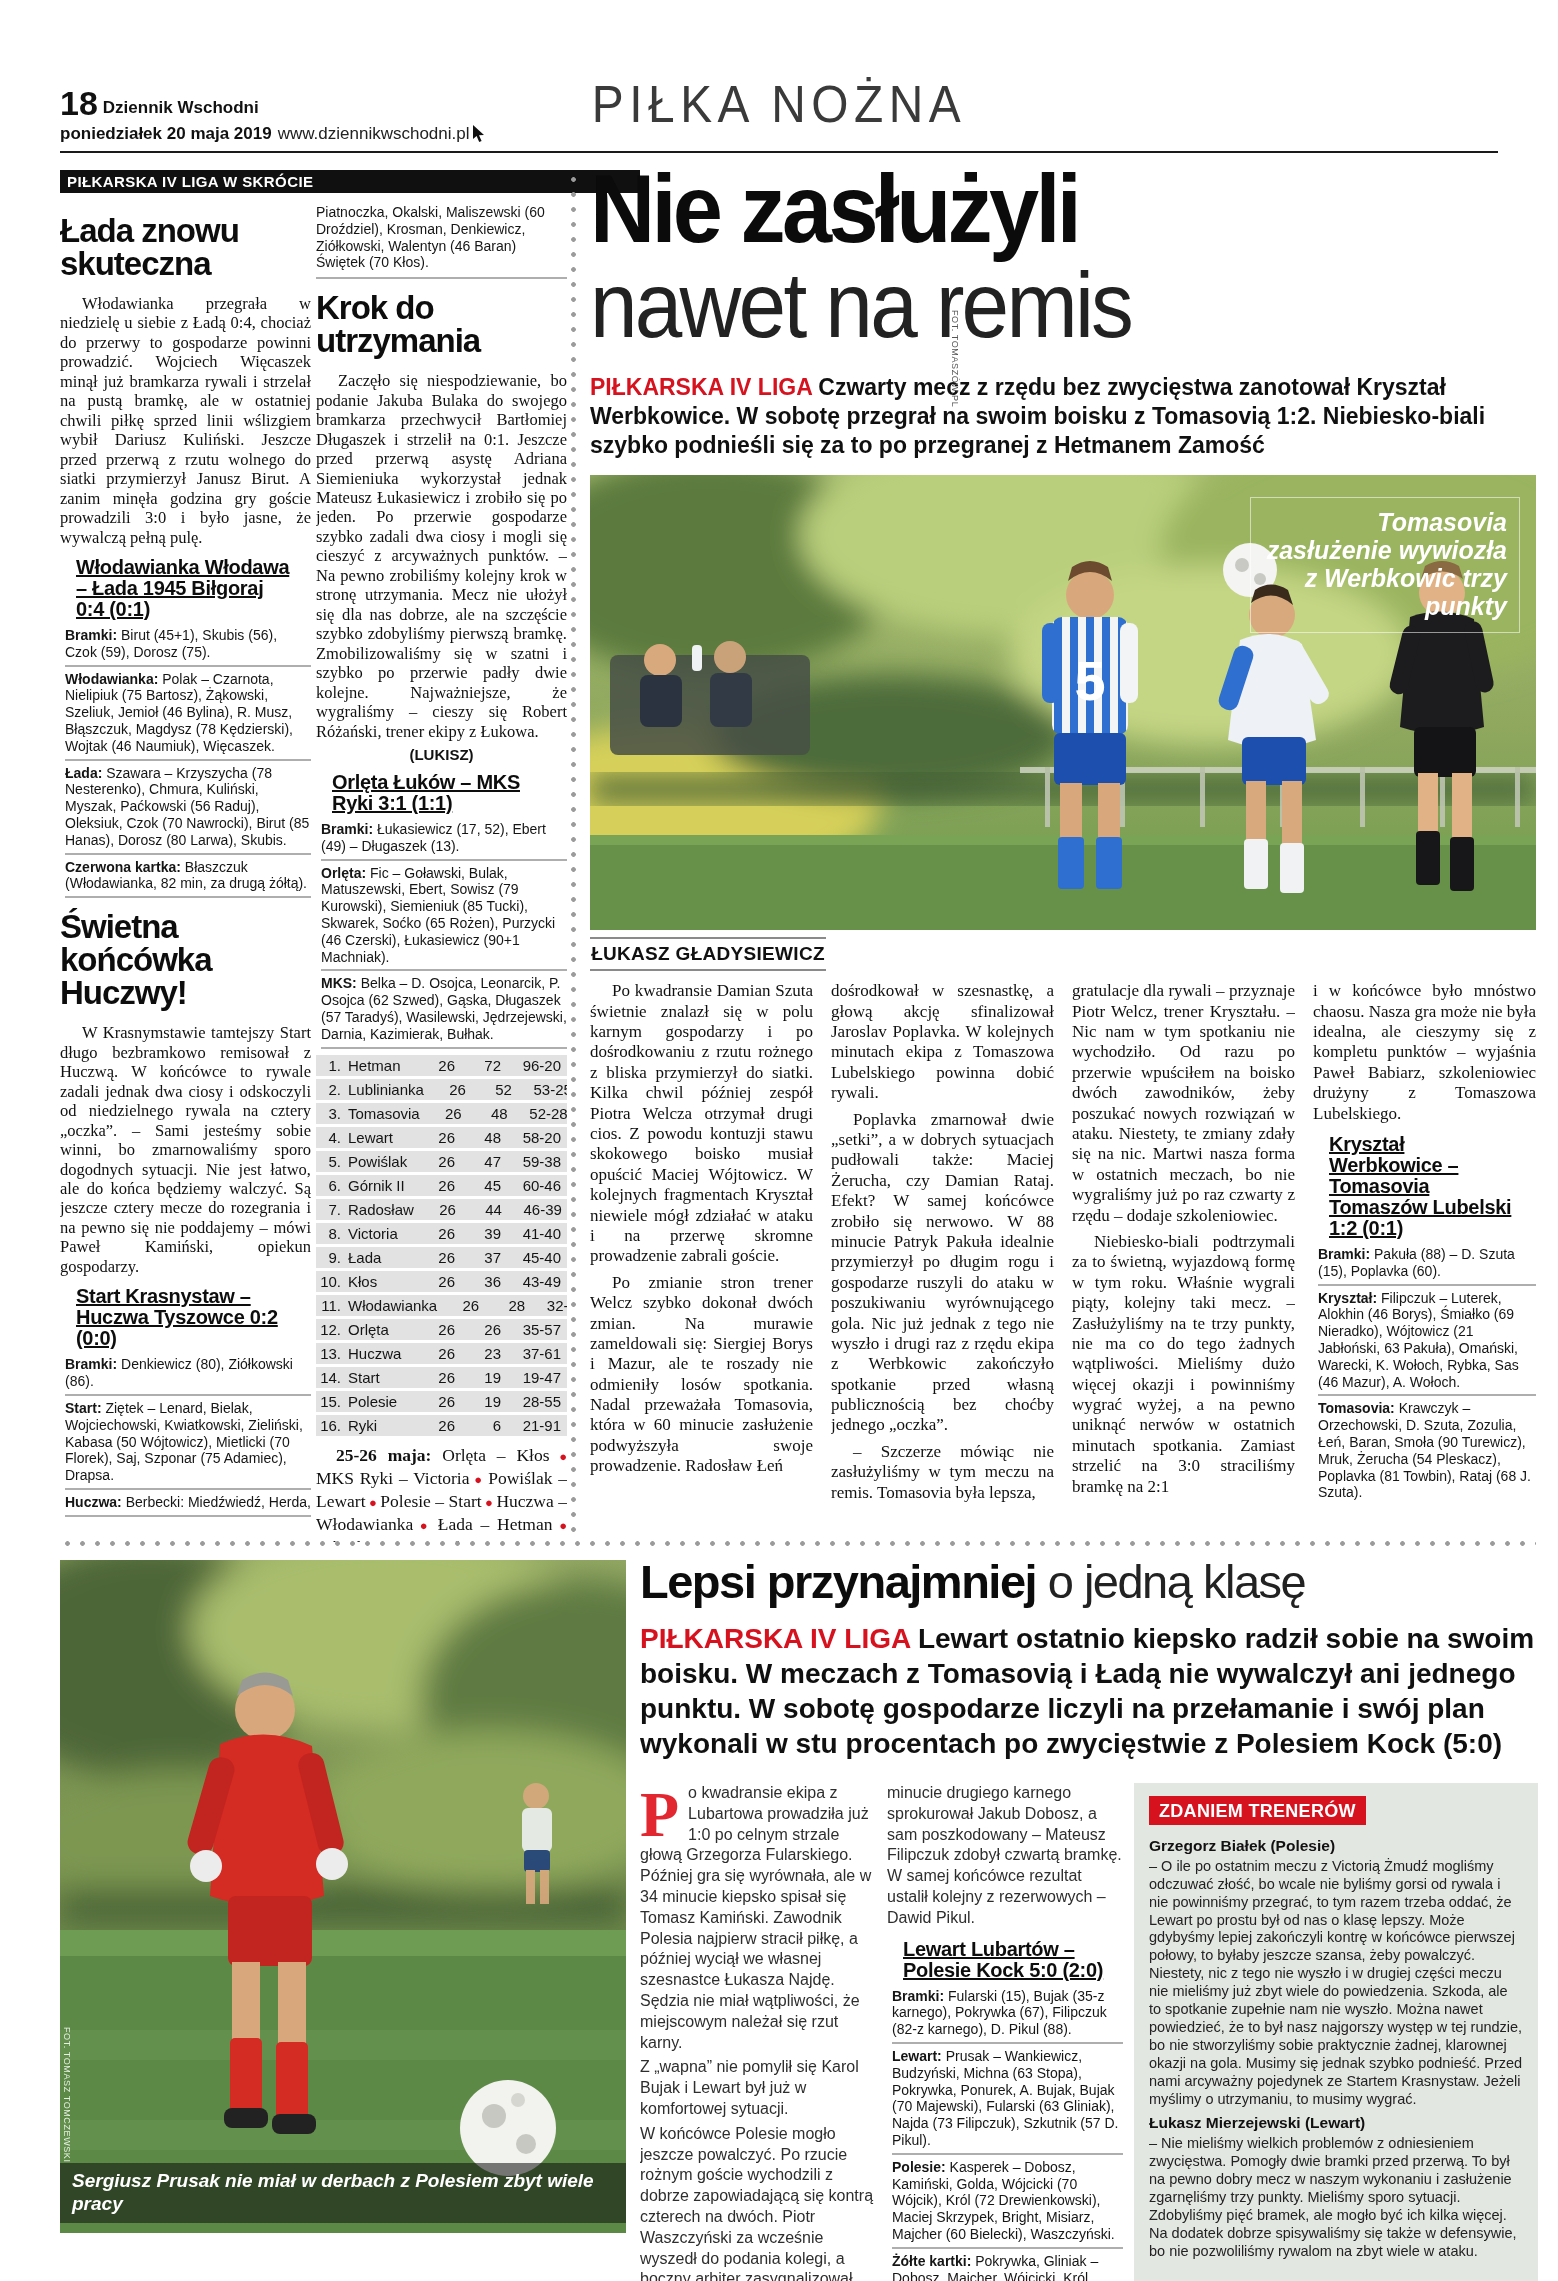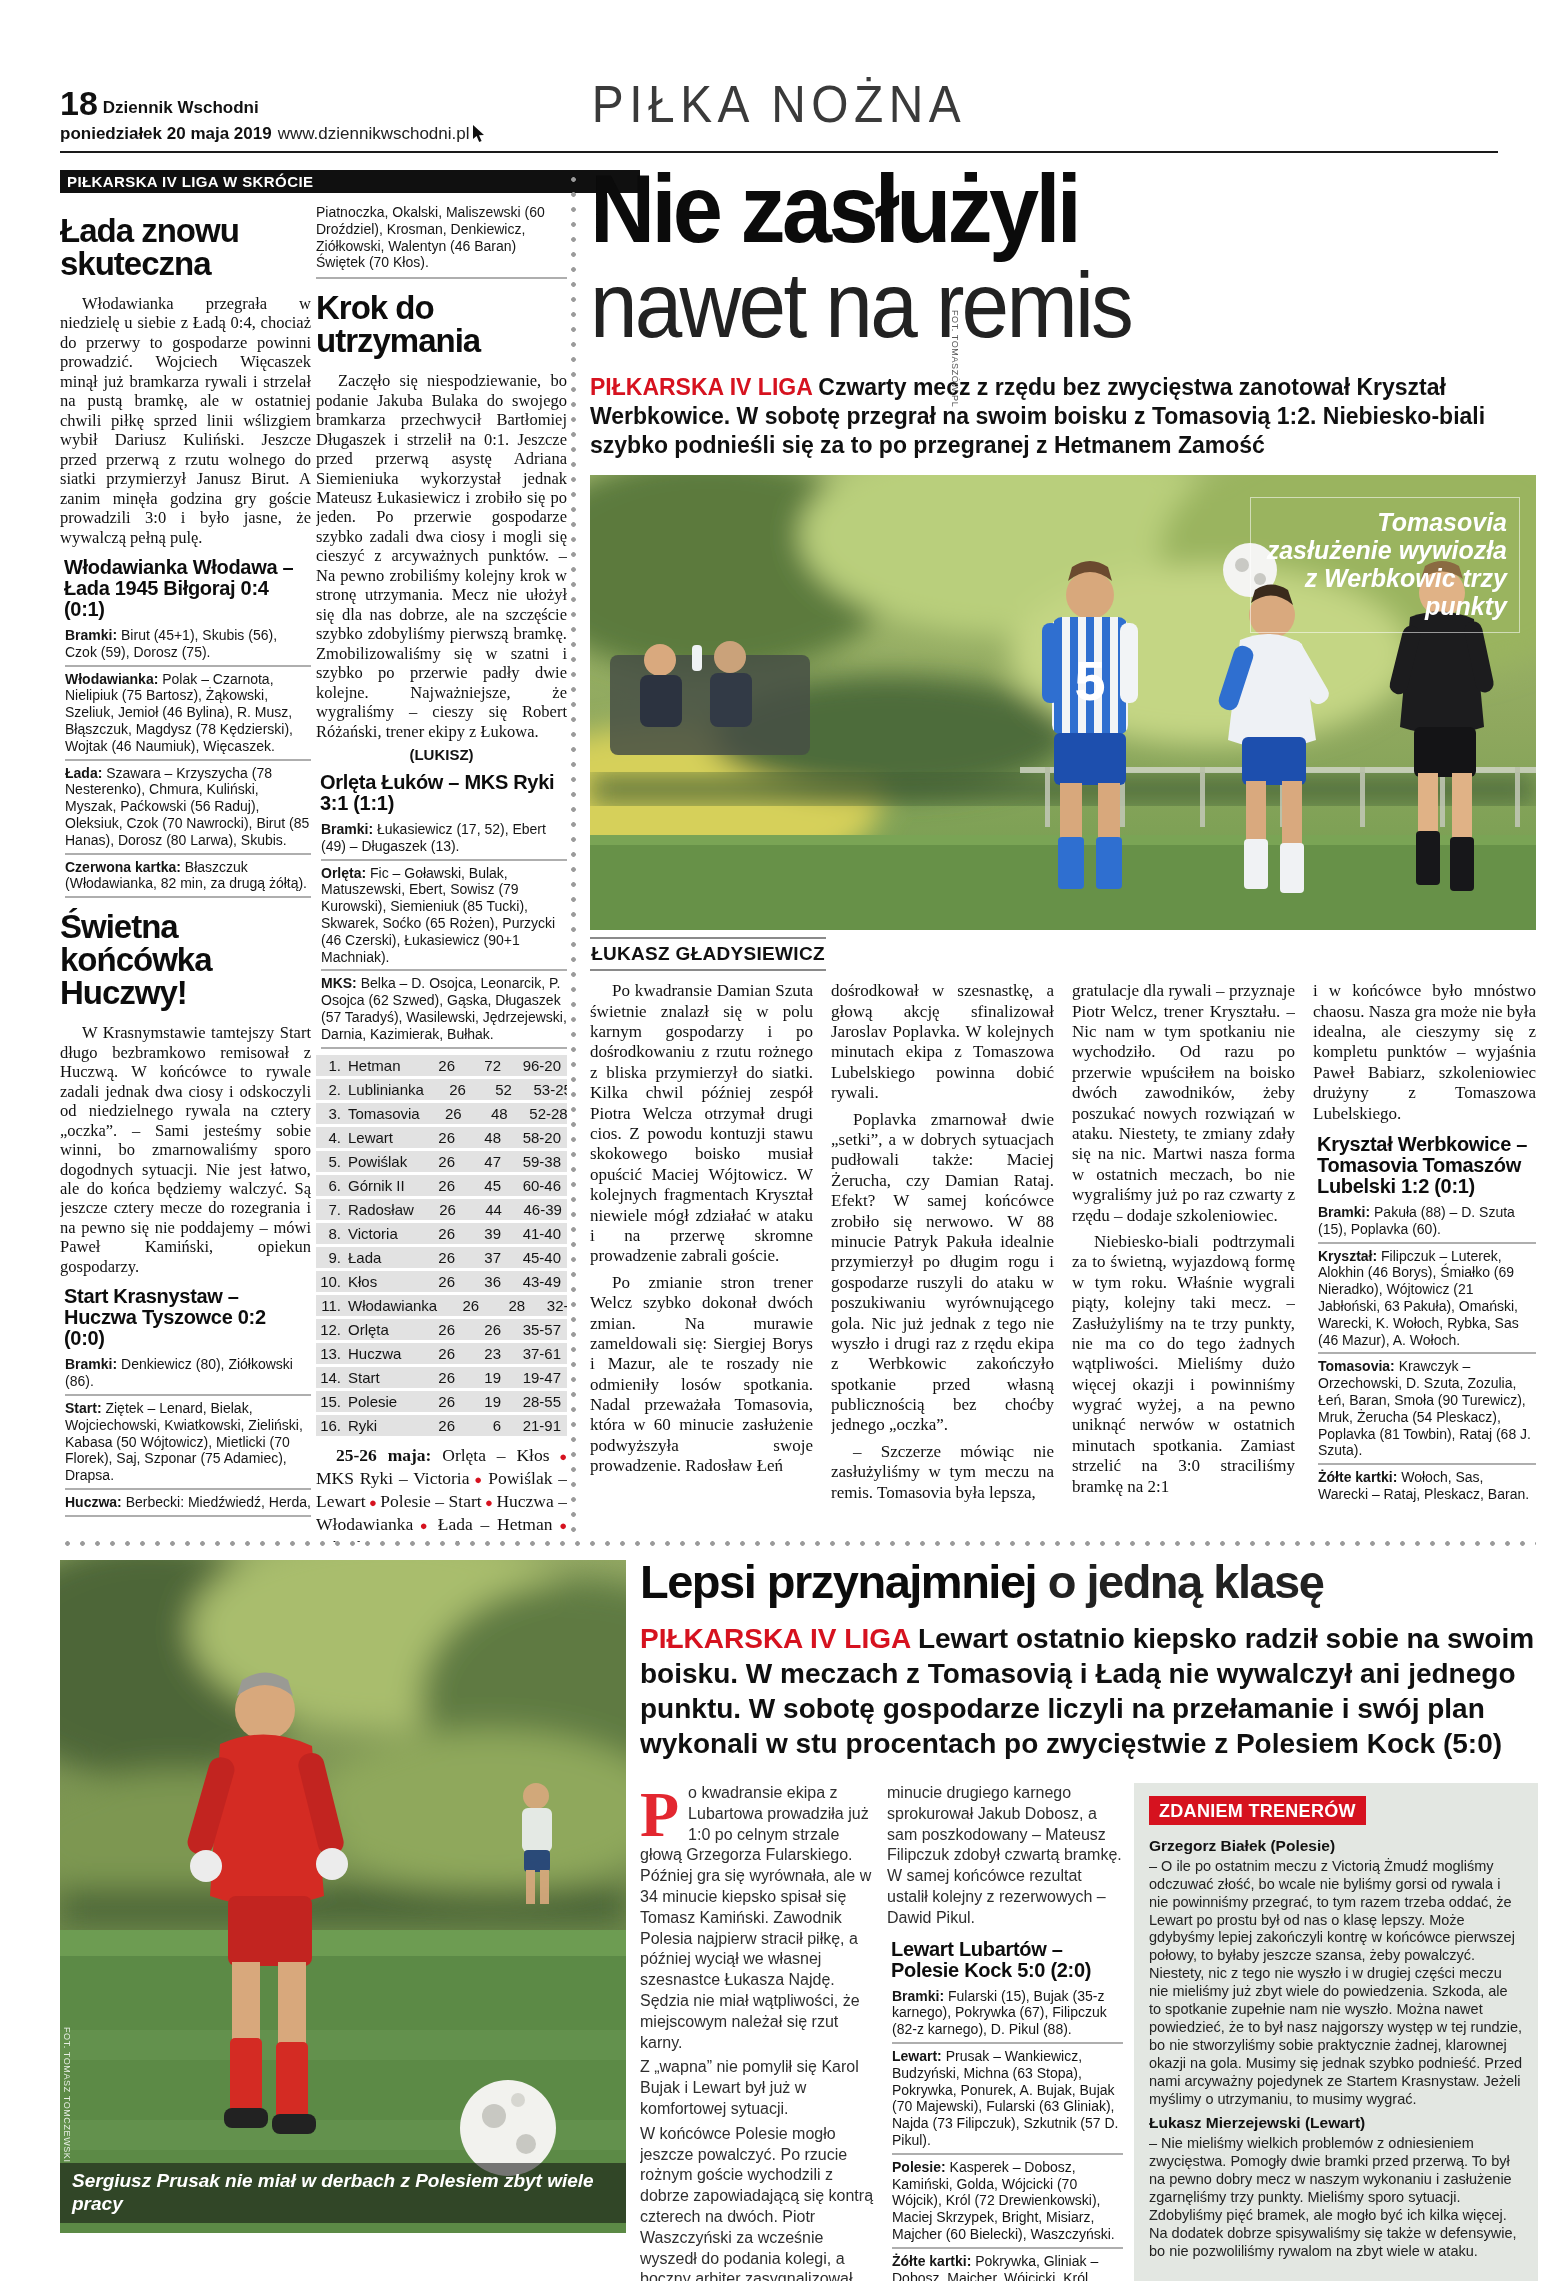--- a/index.html
+++ b/index.html
@@ -17,21 +17,21 @@
       font:400 52px/1 "Liberation Sans",sans-serif;letter-spacing:6px;color:#3a3a3a;
       transform:scaleX(.92);}
   #hdr-rule{position:absolute;left:60px;top:151px;width:1438px;height:2px;background:#1a1a1a;}
   
   #briefs-bar{position:absolute;left:60px;top:170px;width:580px;height:23px;background:#101010;
       color:#fff;font:700 15px/23px "Liberation Sans",sans-serif;letter-spacing:.4px;padding-left:7px;}
   .bcol{position:absolute;top:202px;width:251px;height:1340px;overflow:hidden;}
   #bcol1{left:60px;} #bcol2{left:316px;}
   h2.brief{font:700 33px/1.0 "Liberation Sans",sans-serif;letter-spacing:-1px;margin:12px 0 14px;color:#0d0d0d;}
   .serif-body{font:16.5px/1.18 "Liberation Serif",serif;text-align:justify;text-indent:22px;margin:0 0 6px;color:#101010;}
-  .match-box h3{font:700 20px/1.05 "Liberation Sans",sans-serif;letter-spacing:-.3px;margin:10px 4px 5px;color:#0d0d0d;}
+  .match-box h3{font:700 20px/1.05 "Liberation Sans",sans-serif;letter-spacing:-.3px;margin:10px 16px 5px;color:#0d0d0d;text-decoration:underline;}
   .stat{font:14px/1.2 "Liberation Sans",sans-serif;border-bottom:2px solid #aeaeae;
         padding:2px 0 4px;margin:0 0 2px 5px;color:#151515;}
   .stat b{font-weight:700;}
   .byline{font:700 15px/1 "Liberation Sans",sans-serif;text-align:center;margin:2px 0 4px;}
   .cont{border-bottom:2px solid #aeaeae;padding-bottom:6px;}
   
   #standings{margin:6px 0 4px;}
   .st-row{display:grid;grid-template-columns:30px 1fr 42px 46px 60px;background:#e2e2e2;
       margin-bottom:3px;font:15px/19px "Liberation Sans",sans-serif;padding:1px 6px 1px 2px;color:#141414;}
   .st-pos{text-align:right;padding-right:7px;}
@@ -65,21 +65,21 @@
   #main-cols{display:flex;gap:18px;margin-top:10px;}
   .mcol{width:223px;height:522px;overflow:hidden;}
   .mcol .serif-body{font-size:17px;line-height:1.2;}
   
   #photo2{position:absolute;left:60px;top:1560px;width:566px;height:673px;background:#6a8a4a;overflow:hidden;}
   #photo2-caption{position:absolute;left:0;right:0;bottom:10px;background:rgba(15,15,15,.55);
       color:#fff;font:italic 700 19px/1.25 "Liberation Sans",sans-serif;padding:6px 12px 7px;}
   #photo2-credit{position:absolute;left:2px;bottom:70px;color:rgba(255,255,255,.85);}
   #bottom{position:absolute;left:640px;top:1558px;width:898px;}
   #h2a{font:700 47px/1 "Liberation Sans",sans-serif;letter-spacing:-1.5px;margin:0;color:#0c0c0c;}
-  #h2a .lite{font-weight:700;color:#222;}
+  #h2a .lite{font-weight:400;color:#222;}
   #bottom .lead{font-size:28px;margin:16px 0 0;}
   #bottom-cols{display:flex;gap:11px;margin-top:22px;}
   .sans-body{font:16px/1.3 "Liberation Sans",sans-serif;color:#2e2e2e;margin:0 0 4px;}
   #bcolA{width:236px;height:560px;overflow:hidden;}
   #bcolB{width:236px;height:560px;overflow:hidden;}
   .dropcap{float:left;font:700 64px/0.82 "Liberation Serif",serif;color:#e32730;margin:6px 9px 0 0;}
   
   #trainers{width:404px;height:548px;overflow:hidden;background:#e3e7e2;padding:13px 15px;box-sizing:border-box;}
   #trainers-badge{display:inline-block;background:#d6121f;color:#fff;
       font:700 18px/1 "Liberation Sans",sans-serif;letter-spacing:.3px;padding:6px 10px 5px;margin-bottom:7px;}

